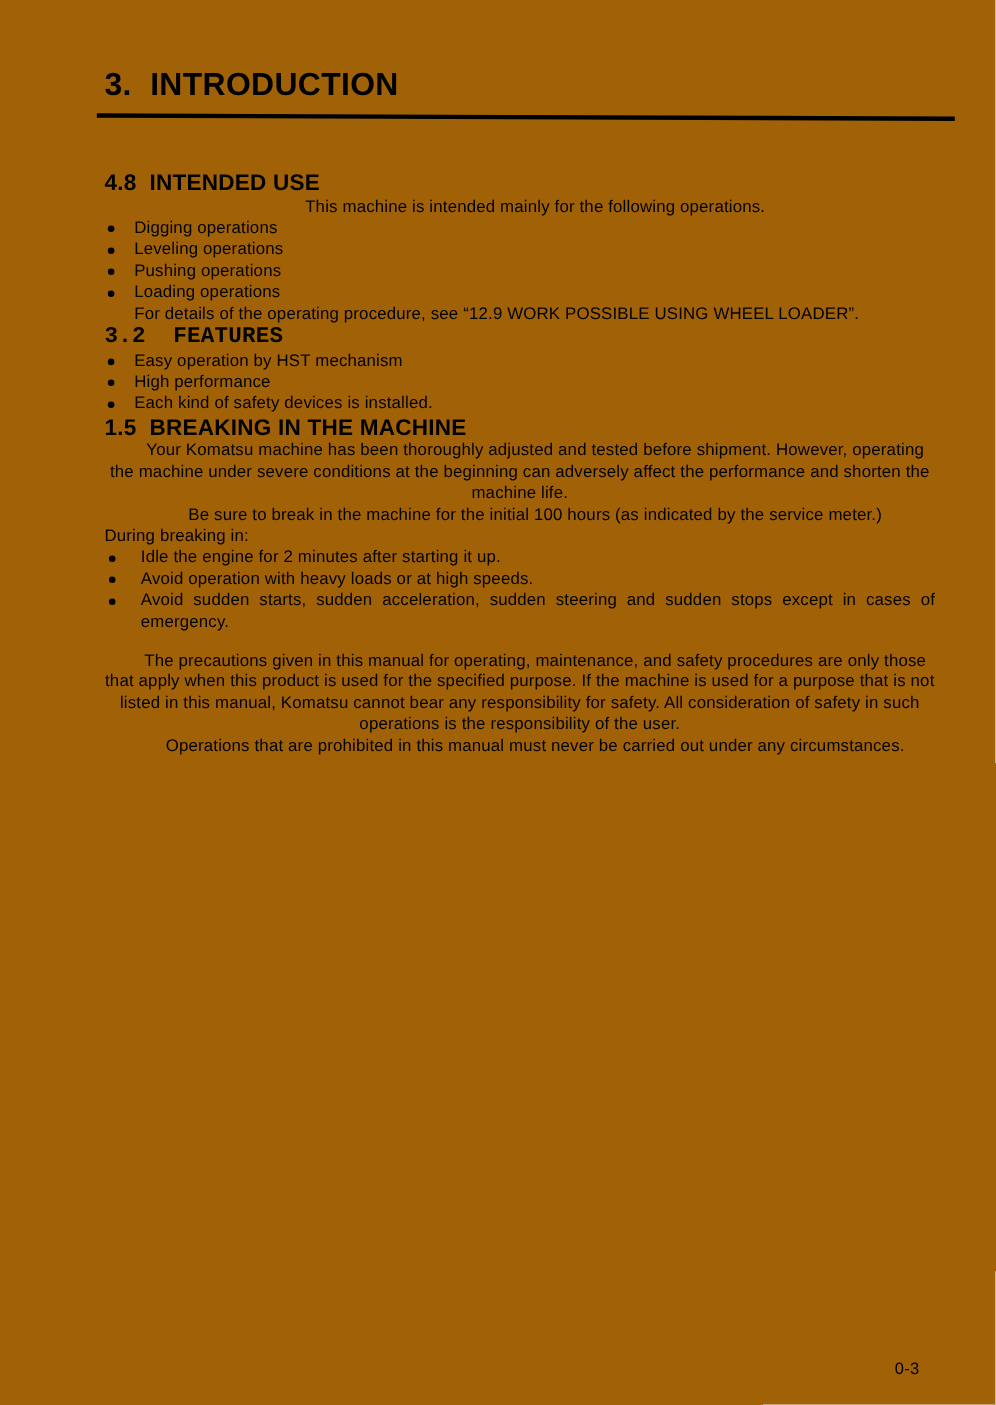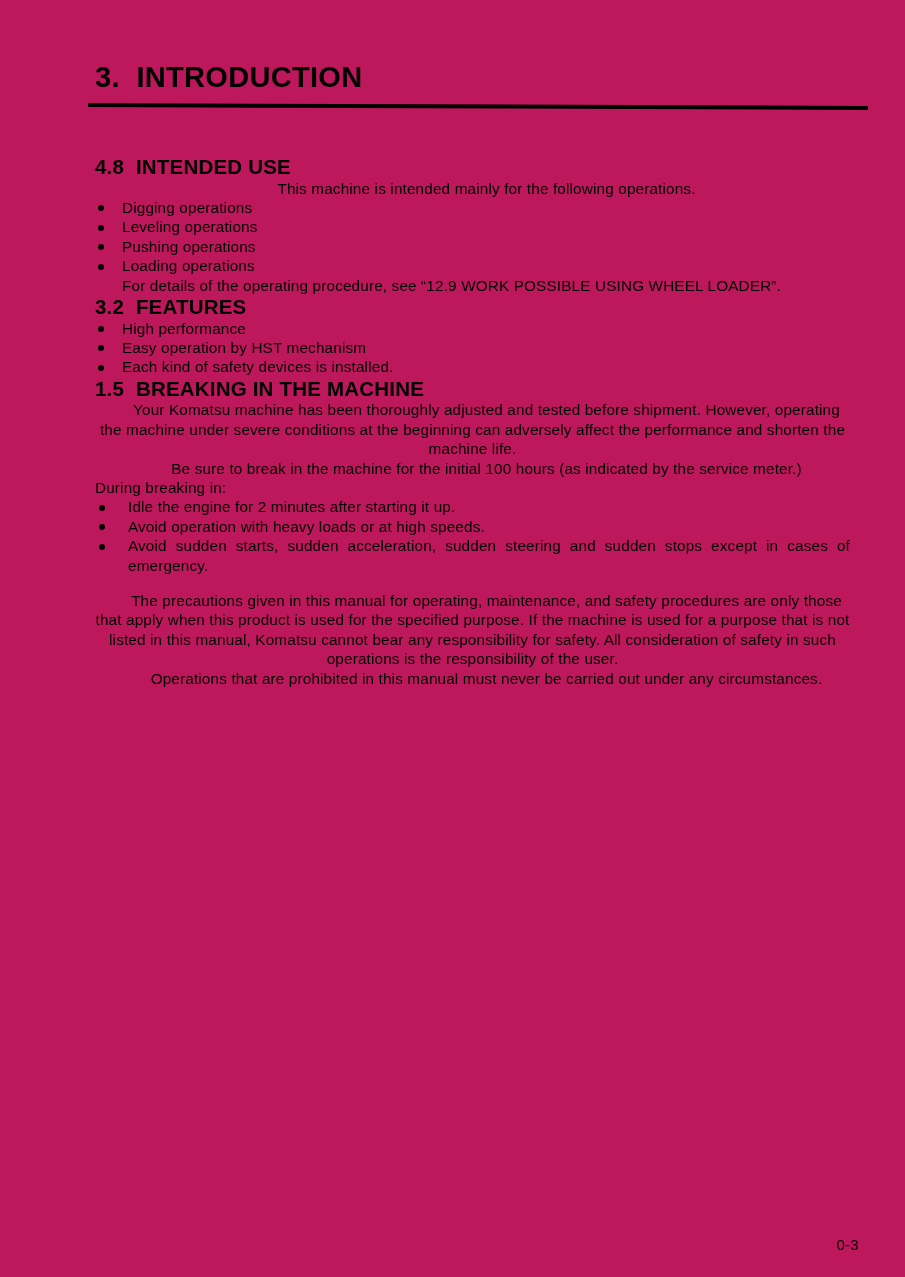--- a/index.html
+++ b/index.html
@@ -8,21 +8,21 @@
     background: #ffffff;
   }
   body {
     font-family: "Liberation Sans", sans-serif;
     color: #000000;
   }
   .page {
     position: relative;
     width: 905px;
     height: 1277px;
-    background: #be185d;
+    background: #a16207;
     overflow: hidden;
     box-sizing: border-box;
   }
 
   
   .chapter-head {
     position: absolute;
     left: 95px;
     top: 62px;
     width: 760px;
@@ -57,21 +57,21 @@
   h2.section-title {
     font-size: 20.5px;
     font-weight: bold;
     letter-spacing: 0.2px;
     margin: 0;
     line-height: 1.15;
     white-space: pre;
   }
 
   .sec-1 { margin-top: 0px; }
-  .sec-2 { margin-top: 39px; }
+  .sec-2 { margin-top: 39px; font-family: Liberation Mono, monospace; }
   .sec-3 { margin-top: 37px; }
 
   p.para {
     font-size: 15.3px;
     line-height: 19.4px;
     margin: 0;
     text-align: justify;
     letter-spacing: 0.15px;
   }
   p.para.indent { text-indent: 28px; text-align: center; }
@@ -109,21 +109,21 @@
     font-size: 15.3px;
     line-height: 19.4px;
     padding-left: 27px;
     letter-spacing: 0.15px;
   }
   .block-gap-md { height: 16px; }
 
   
   .footer {
     position: absolute;
-    right: 46px;
+    right: 69px;
     bottom: 24px;
     font-size: 15px;
     letter-spacing: 0.3px;
     margin-left: 24px;
   }
 </style>
 </head>
 <body>
 
 <div class="page">
@@ -158,28 +158,28 @@
       </li>
     </ul>
 
     <div class="follow-note">For details of the operating procedure, see “12.9 WORK POSSIBLE USING WHEEL LOADER”.</div>
 
     <h2 class="section-title sec-2">3.2  FEATURES</h2>
 
     <ul class="bullets">
       <li>
         <span class="dot"></span>
+        <span>Easy operation by HST mechanism</span>
+      </li>
+      <li>
+        <span class="dot"></span>
         <span>High performance</span>
       </li>
       <li>
         <span class="dot"></span>
-        <span>Easy operation by HST mechanism</span>
-      </li>
-      <li>
-        <span class="dot"></span>
         <span>Each kind of safety devices is installed.</span>
       </li>
     </ul>
 
     <h2 class="section-title sec-3">1.5  BREAKING IN THE MACHINE</h2>
 
     <p class="para indent gap-after-title">Your Komatsu machine has been thoroughly adjusted and tested before shipment. However, operating the machine under severe conditions at the beginning can adversely affect the performance and shorten the machine life.</p>
 
     <p class="para indent no-justify">Be sure to break in the machine for the initial 100 hours (as indicated by the service meter.)</p>
 

